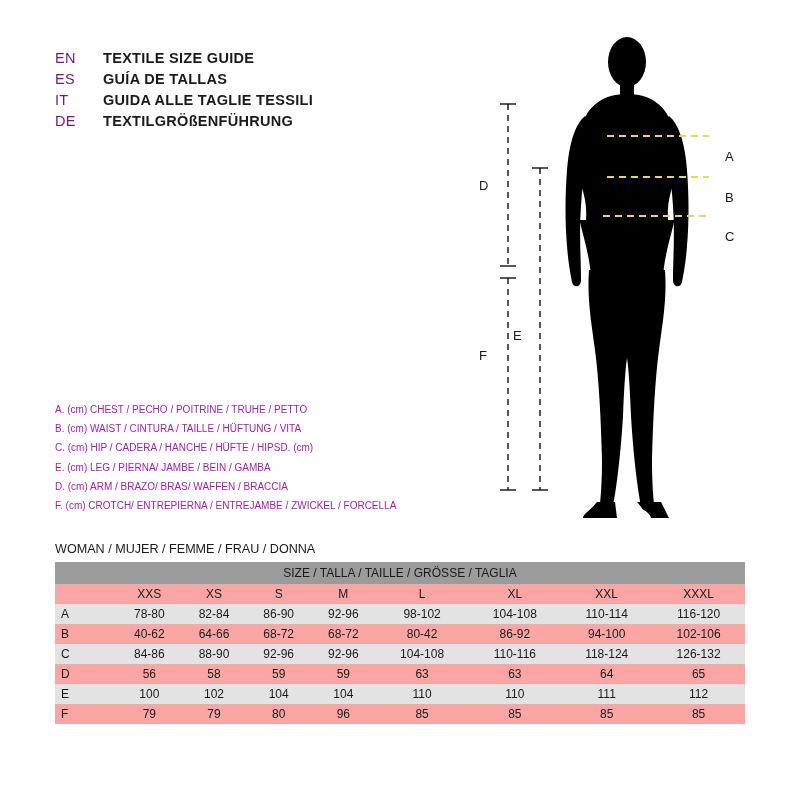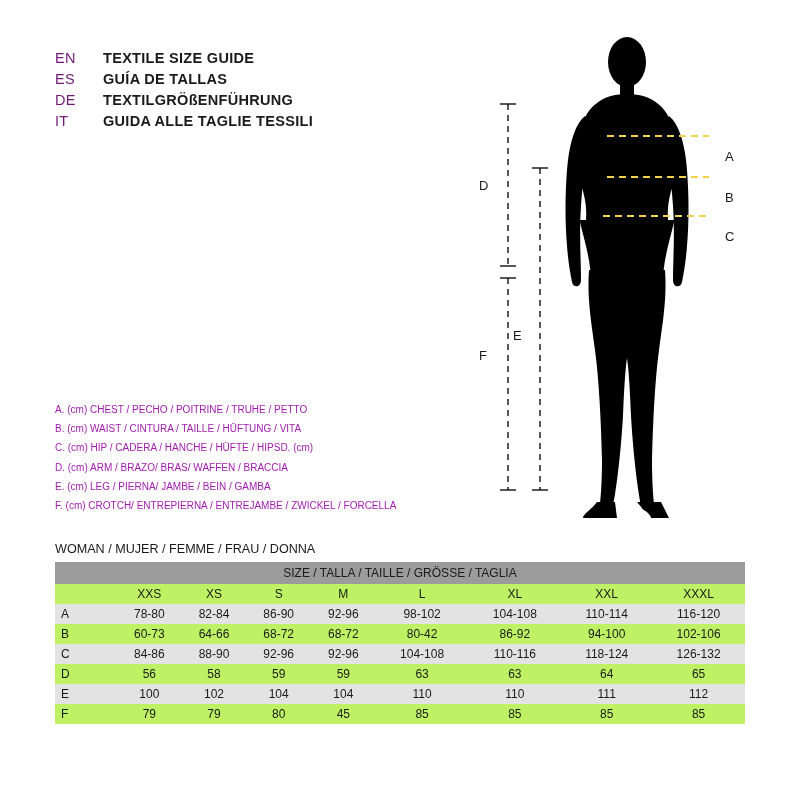--- a/index.html
+++ b/index.html
@@ -94,21 +94,21 @@
     padding-left: 6px;
     color: #ffffff;
     font-size: 12.4px;
     height: 22px;
   }
   tr.head-row td {
     font-size: 12.6px;
     color: #1a1a1a;
   }
   tr.shaded { background: #e3e3e3; }
-  tr.plain  { background: #bef264; margin-left: 38px; }
+  tr.plain  { background: #fca5a5; margin-left: 38px; }
 
   
   #figure-area {
     position: absolute;
     left: 455px;
     top: 20px;
     width: 330px;
     height: 520px;
   }
   #figure-area svg { display: block; }
@@ -125,35 +125,35 @@
 <div id="title-block">
   <div class="title-row">
     <span class="title-lang">EN</span>
     <span class="title-text">TEXTILE SIZE GUIDE</span>
   </div>
   <div class="title-row">
     <span class="title-lang">ES</span>
     <span class="title-text">GUÍA DE TALLAS</span>
   </div>
   <div class="title-row">
+    <span class="title-lang">IT</span>
+    <span class="title-text">GUIDA ALLE TAGLIE TESSILI</span>
+  </div>
+  <div class="title-row">
     <span class="title-lang">DE</span>
     <span class="title-text">TEXTILGRÖßENFÜHRUNG</span>
-  </div>
-  <div class="title-row">
-    <span class="title-lang">IT</span>
-    <span class="title-text">GUIDA ALLE TAGLIE TESSILI</span>
   </div>
 </div>
 
 <div id="legend">
   <div class="legend-line">A. (cm) CHEST / PECHO / POITRINE / TRUHE / PETTO</div>
   <div class="legend-line">B. (cm) WAIST / CINTURA / TAILLE / HÜFTUNG / VITA</div>
   <div class="legend-line">C. (cm) HIP / CADERA / HANCHE / HÜFTE / HIPSD. (cm)</div>
+  <div class="legend-line">E. (cm) LEG / PIERNA/ JAMBE / BEIN / GAMBA</div>
   <div class="legend-line">D. (cm) ARM / BRAZO/ BRAS/ WAFFEN / BRACCIA</div>
-  <div class="legend-line">E. (cm) LEG / PIERNA/ JAMBE / BEIN / GAMBA</div>
   <div class="legend-line">F. (cm) CROTCH/ ENTREPIERNA / ENTREJAMBE / ZWICKEL / FORCELLA</div>
 </div>
 
 <div id="woman-caption">WOMAN / MUJER / FEMME / FRAU / DONNA</div>
 
 <table id="size-table">
   <tbody>
     <tr class="caption-row">
       <td colspan="9">SIZE / TALLA / TAILLE / GRÖSSE / TAGLIA</td>
     </tr>
@@ -174,21 +174,21 @@
       <td>82-84</td>
       <td>86-90</td>
       <td>92-96</td>
       <td>98-102</td>
       <td>104-108</td>
       <td>110-114</td>
       <td>116-120</td>
     </tr>
     <tr class="plain">
       <td class="lbl">B</td>
-      <td>60-73</td>
+      <td>40-62</td>
       <td>64-66</td>
       <td>68-72</td>
       <td>68-72</td>
       <td>80-42</td>
       <td>86-92</td>
       <td>94-100</td>
       <td>102-106</td>
     </tr>
     <tr class="shaded">
       <td class="lbl">C</td>
@@ -221,21 +221,21 @@
       <td>110</td>
       <td>110</td>
       <td>111</td>
       <td>112</td>
     </tr>
     <tr class="plain">
       <td class="lbl">F</td>
       <td>79</td>
       <td>79</td>
       <td>80</td>
-      <td>45</td>
+      <td>96</td>
       <td>85</td>
       <td>85</td>
       <td>85</td>
       <td>85</td>
     </tr>
   </tbody>
 </table>
 
 <div id="figure-area">
   <svg width="330" height="520" viewBox="0 0 330 520" xmlns="http://www.w3.org/2000/svg">

